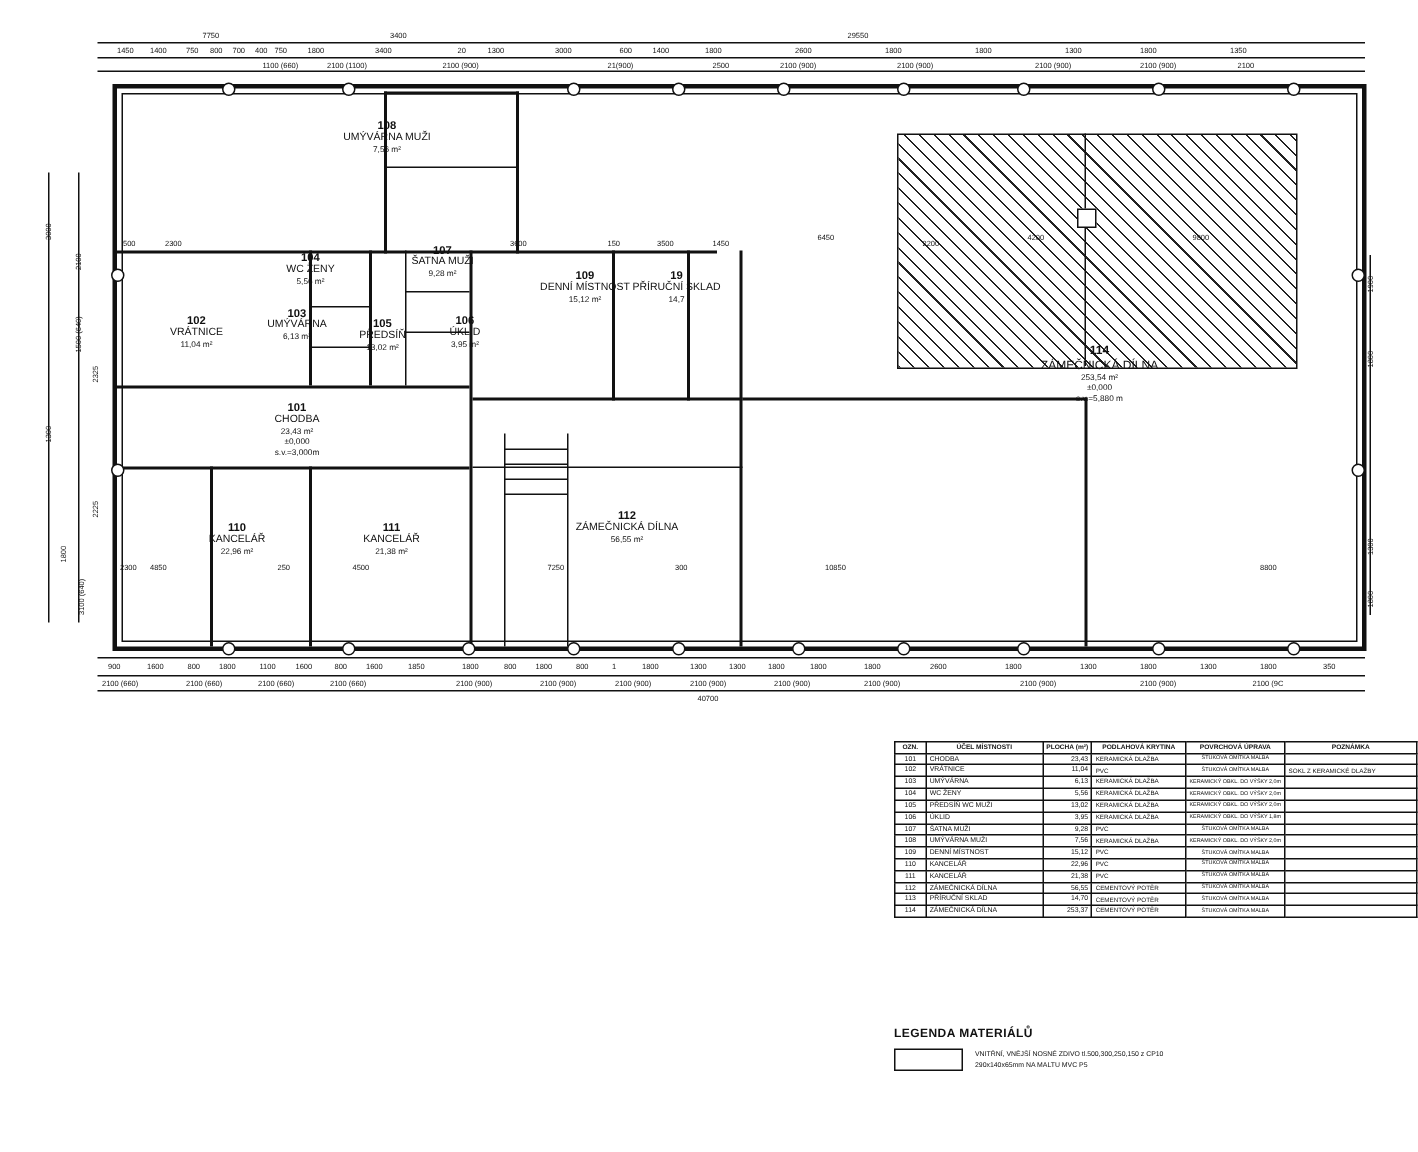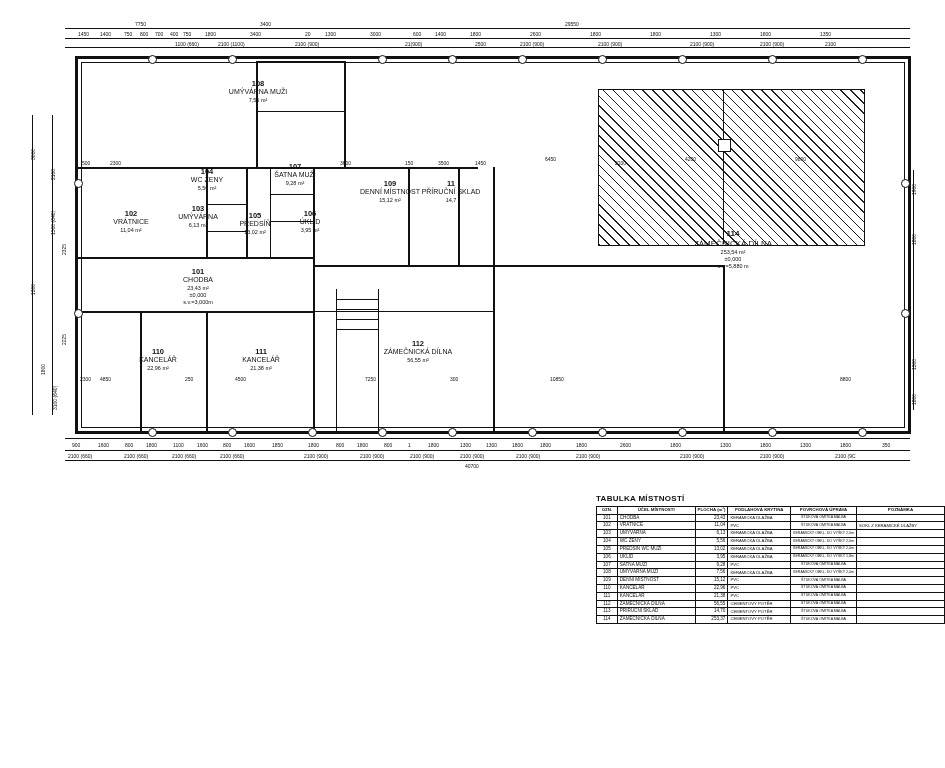--- a/index.html
+++ b/index.html
@@ -228,21 +228,21 @@
         <span class="num">107</span>
         <span class="nm">ŠATNA MUŽI</span>
         <span class="ar">9,28 m²</span>
       </div>
       <div class="room" style="left:272px;top:120px;width:80px;">
         <span class="num">109</span>
         <span class="nm">DENNÍ MÍSTNOST</span>
         <span class="ar">15,12 m²</span>
       </div>
       <div class="room" style="left:332px;top:120px;width:82px;">
-        <span class="num">11</span>
+        <span class="num">19</span>
         <span class="nm">PŘÍRUČNÍ SKLAD</span>
         <span class="ar">14,7</span>
       </div>
       <div class="room" style="left:18px;top:150px;width:70px;">
         <span class="num">102</span>
         <span class="nm">VRÁTNICE</span>
         <span class="ar">11,04 m²</span>
       </div>
       <div class="room" style="left:90px;top:145px;width:60px;">
         <span class="num">103</span>
@@ -377,21 +377,20 @@
     <div class="dimtxt" style="left:556px;top:433px;">2100 (900)</div>
     <div class="dimtxt" style="left:660px;top:433px;">2100 (900)</div>
     <div class="dimtxt" style="left:740px;top:433px;">2100 (900)</div>
     <div class="dimtxt" style="left:815px;top:433px;">2100 (9C</div>
 
     <div class="dimtxt" style="left:445px;top:443px;">40700</div>
   </div>
 
 
   <div class="tbl-wrap">
-    <div class="tbl-title">TABULKA MÍSTNOSTÍ</div>
     <table class="rooms">
       <thead>
         <tr>
           <th>OZN.</th>
           <th>ÚČEL MÍSTNOSTI</th>
           <th>PLOCHA (m²)</th>
           <th>PODLAHOVÁ KRYTINA</th>
           <th>POVRCHOVÁ ÚPRAVA</th>
           <th>POZNÁMKA</th>
         </tr>
@@ -506,14 +505,24 @@
             <td class="c-nm">ZÁMEČNICKÁ DÍLNA</td>
             <td class="c-ar">253,37</td>
             <td class="c-fl">CEMENTOVÝ POTĚR</td>
             <td class="c-sv">ŠTUKOVÁ OMÍTKA MALBA</td>
             <td class="c-pz"></td>
           </tr>
         </tbody>
     </table>
   </div>
 
+  <div class="legend">
+    <div class="legend-title">LEGENDA MATERIÁLŮ</div>
+    <div class="legend-row">
+      <div class="legend-swatch"></div>
+      <div class="legend-text">
+        <div>VNITŘNÍ, VNĚJŠÍ NOSNÉ ZDIVO tl.500,300,250,150 z CP10</div>
+        <div>290x140x65mm NA MALTU MVC P5</div>
+      </div>
+    </div>
+  </div>
 
 </div>
 
 </body></html>

